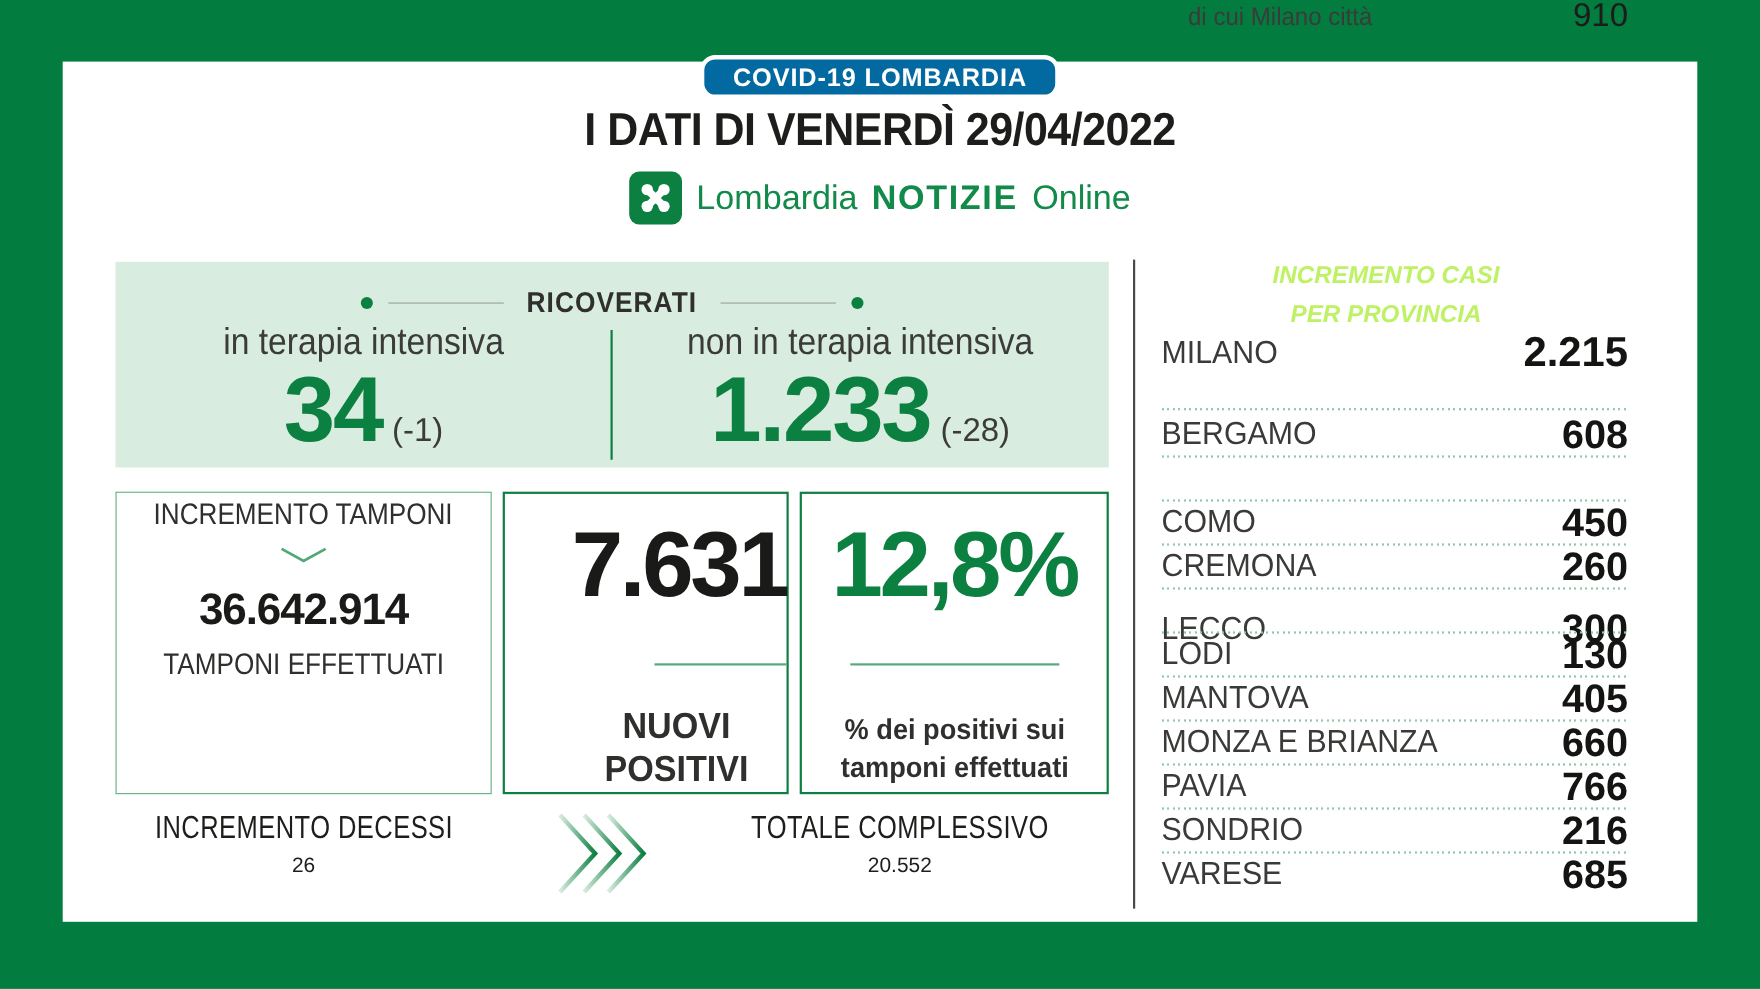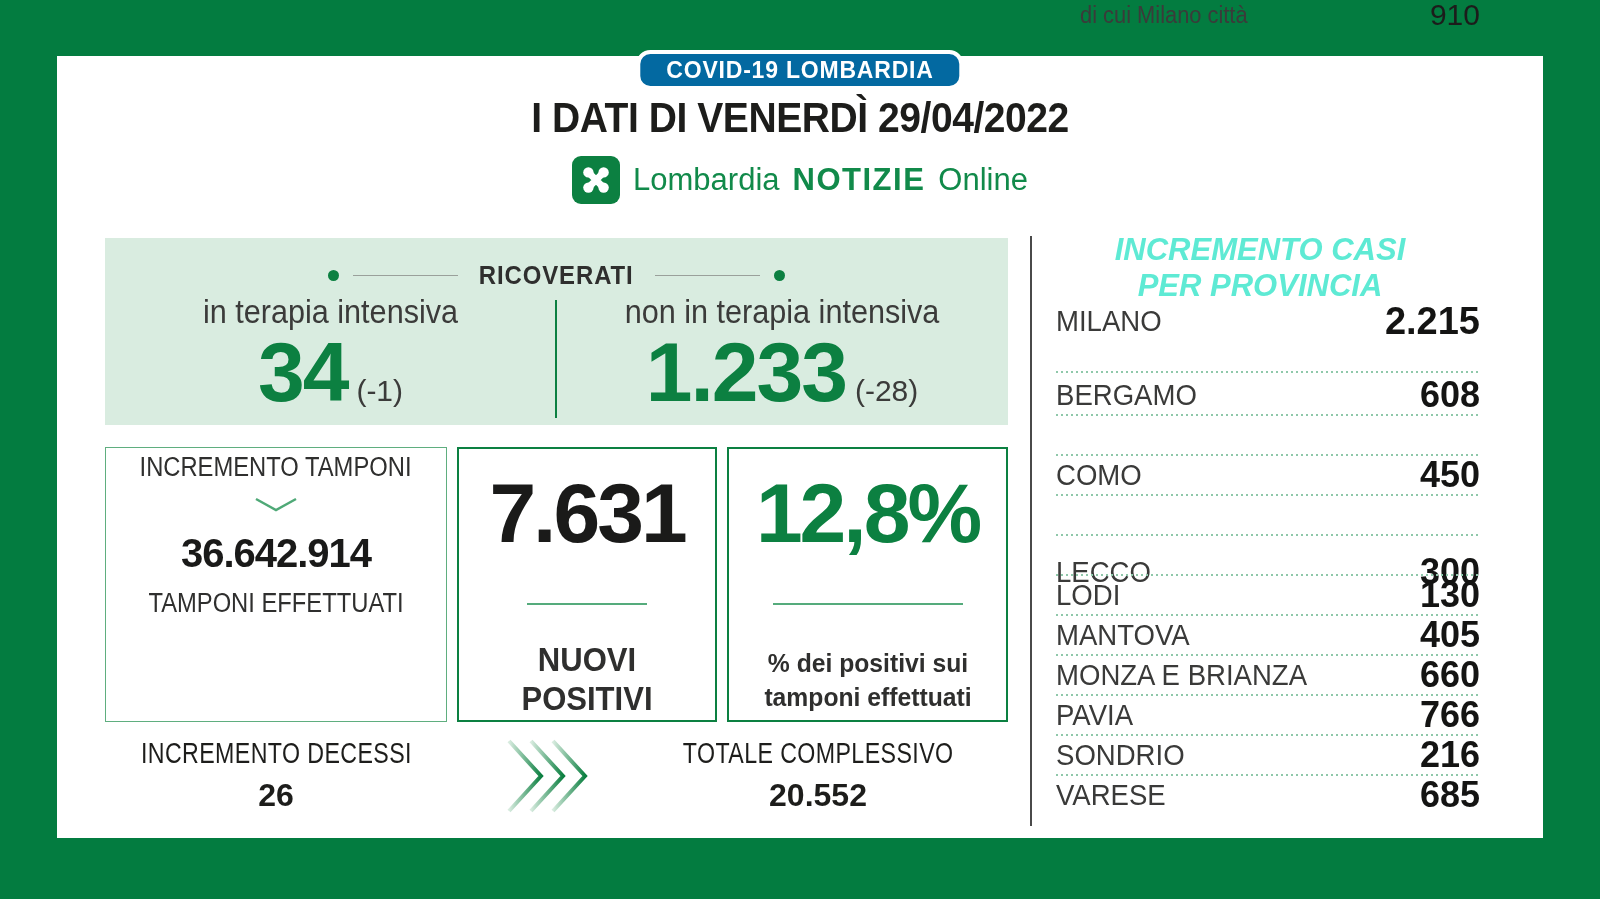--- a/index.html
+++ b/index.html
@@ -22,35 +22,35 @@
   .dot{width:11px;height:11px;border-radius:50%;background:#0C8041;}
   .hline{width:105px;height:1px;background:#9aa09b;}
   .rico-title{font-weight:bold;font-size:26px;color:#2f2f2e;letter-spacing:1px;transform:scaleX(0.92);}
   .rico-label{top:292px;text-align:center;font-size:34px;color:#3b3b3a;transform:scaleX(0.9);}
   .rico-div{left:555px;top:300px;width:2px;height:118px;background:#0C8041;}
   .rico-num{top:330px;display:flex;justify-content:center;align-items:baseline;gap:9px;}
   .bignum{font-weight:bold;font-size:84px;line-height:1;color:#0C8041;letter-spacing:-2px;}
   .delta{font-size:30px;color:#3b3b3a;}
   .statbox{top:447px;height:275px;background:#fff;display:flex;flex-direction:column;align-items:center;box-sizing:border-box;}
   .b1{left:105px;width:342px;border:1px solid #5fae7f;}
-  .b2{left:457px;width:260px;border:2px solid #0C8041;}
+  .b2{left:457px;width:260px;border:2px solid #0C8041;align-items:flex-end;}
   .b3{left:727px;width:281px;border:2px solid #0C8041;}
   .stat-big{font-weight:bold;font-size:84px;line-height:1;letter-spacing:-3px;color:#1a1a19;}
   .stat-big-green{font-weight:bold;font-size:84px;line-height:1;letter-spacing:-3px;color:#0C8041;}
   .stat-label{font-size:27px;color:#2f2f2e;transform:scaleX(0.88);white-space:nowrap;}
   .mini-line{height:2px;background:#55ab7c;}
   .stat-mid{font-weight:bold;font-size:40px;letter-spacing:-1px;color:#1a1a19;}
   .stat-sub{font-weight:bold;font-size:33px;line-height:1.18;color:#2f2f2e;text-align:center;transform:scaleX(0.94);}
   .stat-sub-sm{font-weight:bold;font-size:26px;line-height:1.3;color:#2f2f2e;text-align:center;transform:scaleX(0.95);width:240px;}
   .footblock{top:737px;display:flex;flex-direction:column;align-items:center;gap:7px;}
   .foot-label{font-size:29px;letter-spacing:0.5px;transform:scaleX(0.8);white-space:nowrap;}
-  .foot-value{font-weight:bold;font-size:32px;}
+  .foot-value{font-weight:normal;font-size:19px;}
   .vline{left:1030px;top:236px;width:2px;height:590px;background:#4a4a4a;}
   .prov-title{left:1040px;top:232px;width:440px;text-align:center;font-weight:bold;font-style:italic;
-              font-size:31px;line-height:36px;color:#5eead4;}
+              font-size:22px;line-height:36px;color:#bef264;}
   .prow{left:1056px;width:424px;height:40px;display:flex;justify-content:space-between;align-items:center;}
   .pname{font-size:29px;color:#3a3a39;transform:scaleX(0.95);transform-origin:0 50%;white-space:nowrap;}
   .pval{font-weight:bold;font-size:36px;color:#141413;}
   .pval-big{font-weight:bold;font-size:38px;color:#141413;}
   .psub{left:1080px;width:400px;height:30px;display:flex;justify-content:space-between;align-items:center;}
   .psub-name{font-size:23px;color:#3b3b3a;transform:scaleX(0.95);transform-origin:0 50%;}
   .psub-val{font-size:30px;color:#1c1c1b;}
   .psep{left:1056px;width:424px;height:2px;
         background:repeating-linear-gradient(90deg,#8fc8aa 0 2px,transparent 2px 5px);}
 </style>
@@ -170,20 +170,24 @@
     <span class="pname">BERGAMO</span>
     <span class="pval">608</span>
   </div>
   <div class="abs psep" style="top:414px;"></div>
   <div class="abs psep" style="top:454px;"></div>
   <div class="abs prow" style="top:455px;">
     <span class="pname">COMO</span>
     <span class="pval">450</span>
   </div>
   <div class="abs psep" style="top:494px;"></div>
+  <div class="abs prow" style="top:495px;">
+    <span class="pname">CREMONA</span>
+    <span class="pval">260</span>
+  </div>
   <div class="abs psep" style="top:534px;"></div>
   <div class="abs prow" style="top:552px;">
     <span class="pname">LECCO</span>
     <span class="pval">300</span>
   </div>
   <div class="abs psep" style="top:574px;"></div>
   <div class="abs prow" style="top:575px;">
     <span class="pname">LODI</span>
     <span class="pval">130</span>
   </div>

